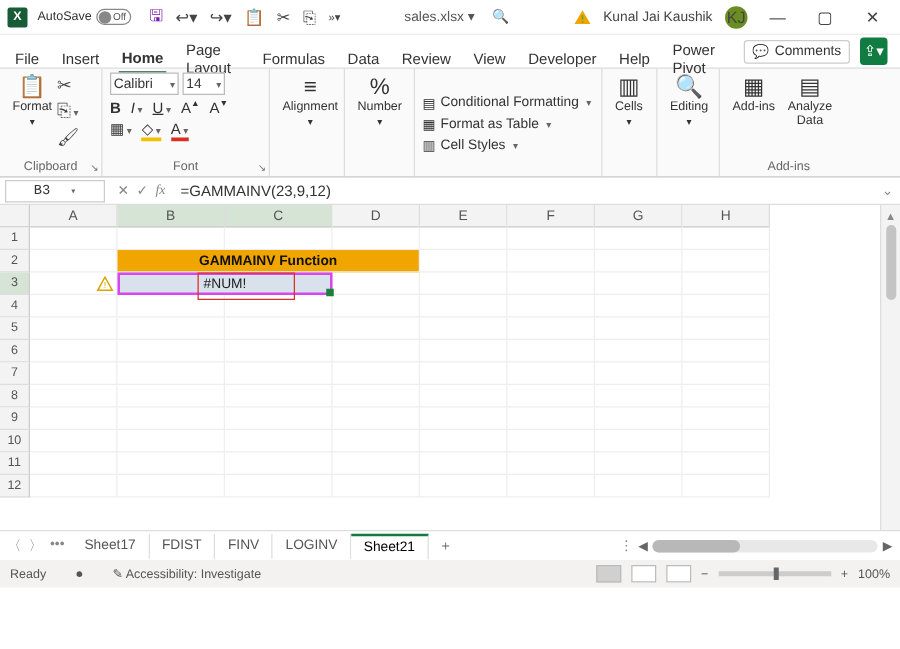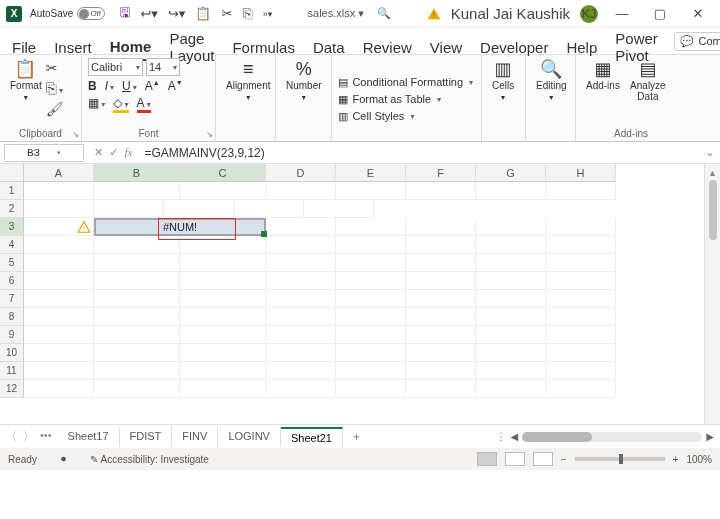--- a/index.html
+++ b/index.html
@@ -15,21 +15,21 @@
   .qat { display:flex; gap:10px; align-items:center; margin-left:6px; }
   .qat span, .title-right span { font-size:13px; color:#444; }
   .title-center { flex:1; display:flex; align-items:center; justify-content:center; gap:14px; color:#555; }
   .warn { width:14px; height:14px; }
   .title-right { display:flex; align-items:center; gap:10px; padding-right:8px; }
   .avatar { width:18px; height:18px; border-radius:50%; background:#6b8e23; color:#fff; font-size:9px; display:flex; align-items:center; justify-content:center; }
   .winbtn { width:28px; text-align:center; font-size:13px; }
 
   
   .tabs { display:flex; align-items:center; height:26px; padding:0 10px; gap:14px; color:#333; }
-  .tab { font-size:15px; padding:4px 2px;margin-top:12px; }
+  .tab { font-size:12px; padding:4px 2px;margin-top:12px; }
   .tab.active { border-bottom:2px solid #185c37; font-weight:600;}
   .tab-right { margin-left:auto; display:flex; align-items:center; gap:8px; }
   .comments-btn { border:1px solid #ccc; padding:2px 6px; border-radius:3px; font-size:11px; display:flex; gap:4px; align-items:center; }
   .share-btn { background:#107c41; color:#fff; width:22px; height:22px; border-radius:3px; display:flex; align-items:center; justify-content:center; font-size:12px;}
 
   
   .ribbon { display:flex; height:88px; border-top:1px solid #ddd; border-bottom:1px solid #c8c8c8; background:#fafafa; }
   .group { border-right:1px solid #ddd; display:flex; flex-direction:column; justify-content:space-between; padding:3px 6px 1px 6px; position:relative;}
   .group-label { font-size:10px; color:#666; text-align:center; padding-bottom:1px; }
   .gbody { flex:1; display:flex; align-items:flex-start; }
@@ -57,21 +57,21 @@
   .grid { flex:1; position:relative; }
   .colhdrs { display:flex; margin-left:24px; }
   .ch { width:70px; height:18px; border-right:1px solid #ddd; border-bottom:1px solid #ccc; background:#f3f3f3; text-align:center; font-size:11px; color:#555; display:flex; align-items:center; justify-content:center;}
   .ch.B, .ch.C { width:86px; }
   .row { display:flex; height:18px; }
   .rh { width:24px; border-right:1px solid #ccc; border-bottom:1px solid #ddd; background:#f3f3f3; text-align:center; font-size:10px; color:#555; display:flex; align-items:center; justify-content:center;}
   .rh.sel { background:#d6e4d6; }
   .cell { width:70px; height:18px; border-right:1px solid #eee; border-bottom:1px solid #eee; font-size:11px; display:flex; align-items:center; }
   .cell.B, .cell.C { width:86px; }
   .merged-heading { width:242px; background:#f0a500; font-weight:bold; justify-content:center; color:#111;}
-  .sel-range { width:172px; background:#d9e1ec; border:2px solid #a3a3a3; justify-content:center; color:#222; position:relative;}
+  .sel-range { width:172px; background:#d9e1ec; border:2px solid #d946ef; justify-content:center; color:#222; position:relative;}
   .red-outline{ position:absolute; left:62px; top:-2px; width:78px; height:22px; border:1px solid #d93025; pointer-events:none;}
   .handle{position:absolute; right:-3px; bottom:-3px; width:6px; height:6px; background:#1a7f37;}
   .vscroll { width:16px; background:#f3f3f3; border-left:1px solid #ddd; display:flex; flex-direction:column; align-items:center; padding-top:4px;}
   .vscroll .thumb{ width:8px; height:60px; background:#c4c4c4; border-radius:4px; margin-top:2px;}
   .selectall{ width:24px; height:18px; border-right:1px solid #ccc; border-bottom:1px solid #ccc; background:#f3f3f3;}
   .hdrrow{display:flex;}
 
   
   .sheet-bar { display:flex; align-items:center; height:24px; border-top:1px solid #ddd; font-size:11px; }
   .sheet-nav { display:flex; gap:6px; padding:0 6px; color:#888; }
@@ -120,21 +120,21 @@
   <div class="title-center">
     <span>sales.xlsx ▾</span>
     <span title="Search">🔍</span>
   </div>
   <div class="title-right">
     <svg class="warn" viewBox="0 0 24 24">
         <path fill="#f0a500" d="M12 2L1 21h22z"></path>
         <rect x="11" y="9" width="2" height="6" fill="#5a3"></rect>
         <rect x="11" y="17" width="2" height="2" fill="#5a3"></rect>
       </svg>
-    <span style="font-size:15px;">Kunal Jai Kaushik</span>
+    <span style="font-size:11px;">Kunal Jai Kaushik</span>
     <span class="avatar">KJ</span>
     <span class="winbtn">—</span>
     <span class="winbtn">▢</span>
     <span class="winbtn">✕</span>
   </div>
 </div>
 
 <div class="tabs">
   <span class="tab">File</span>
   <span class="tab">Insert</span>
@@ -301,20 +301,21 @@
         <div class="cell C"></div>
         <div class="cell"></div>
         <div class="cell"></div>
         <div class="cell"></div>
         <div class="cell"></div>
         <div class="cell"></div>
       </div>
     <div class="row">
         <div class="rh">2</div>
         <div class="cell"></div>
+        <div class="cell merged-heading">GAMMAINV Function</div>
         <div class="cell"></div>
         <div class="cell"></div>
         <div class="cell"></div>
         <div class="cell"></div>
       </div>
     <div class="row">
       <div class="rh sel">3</div>
       <div class="cell" style="justify-content:flex-end;padding-right:2px;position:relative">
         <svg width="14" height="14" viewBox="0 0 24 24">
             <path fill="none" stroke="#d9a400" stroke-width="2" d="M12 3L2 21h20z"></path>

